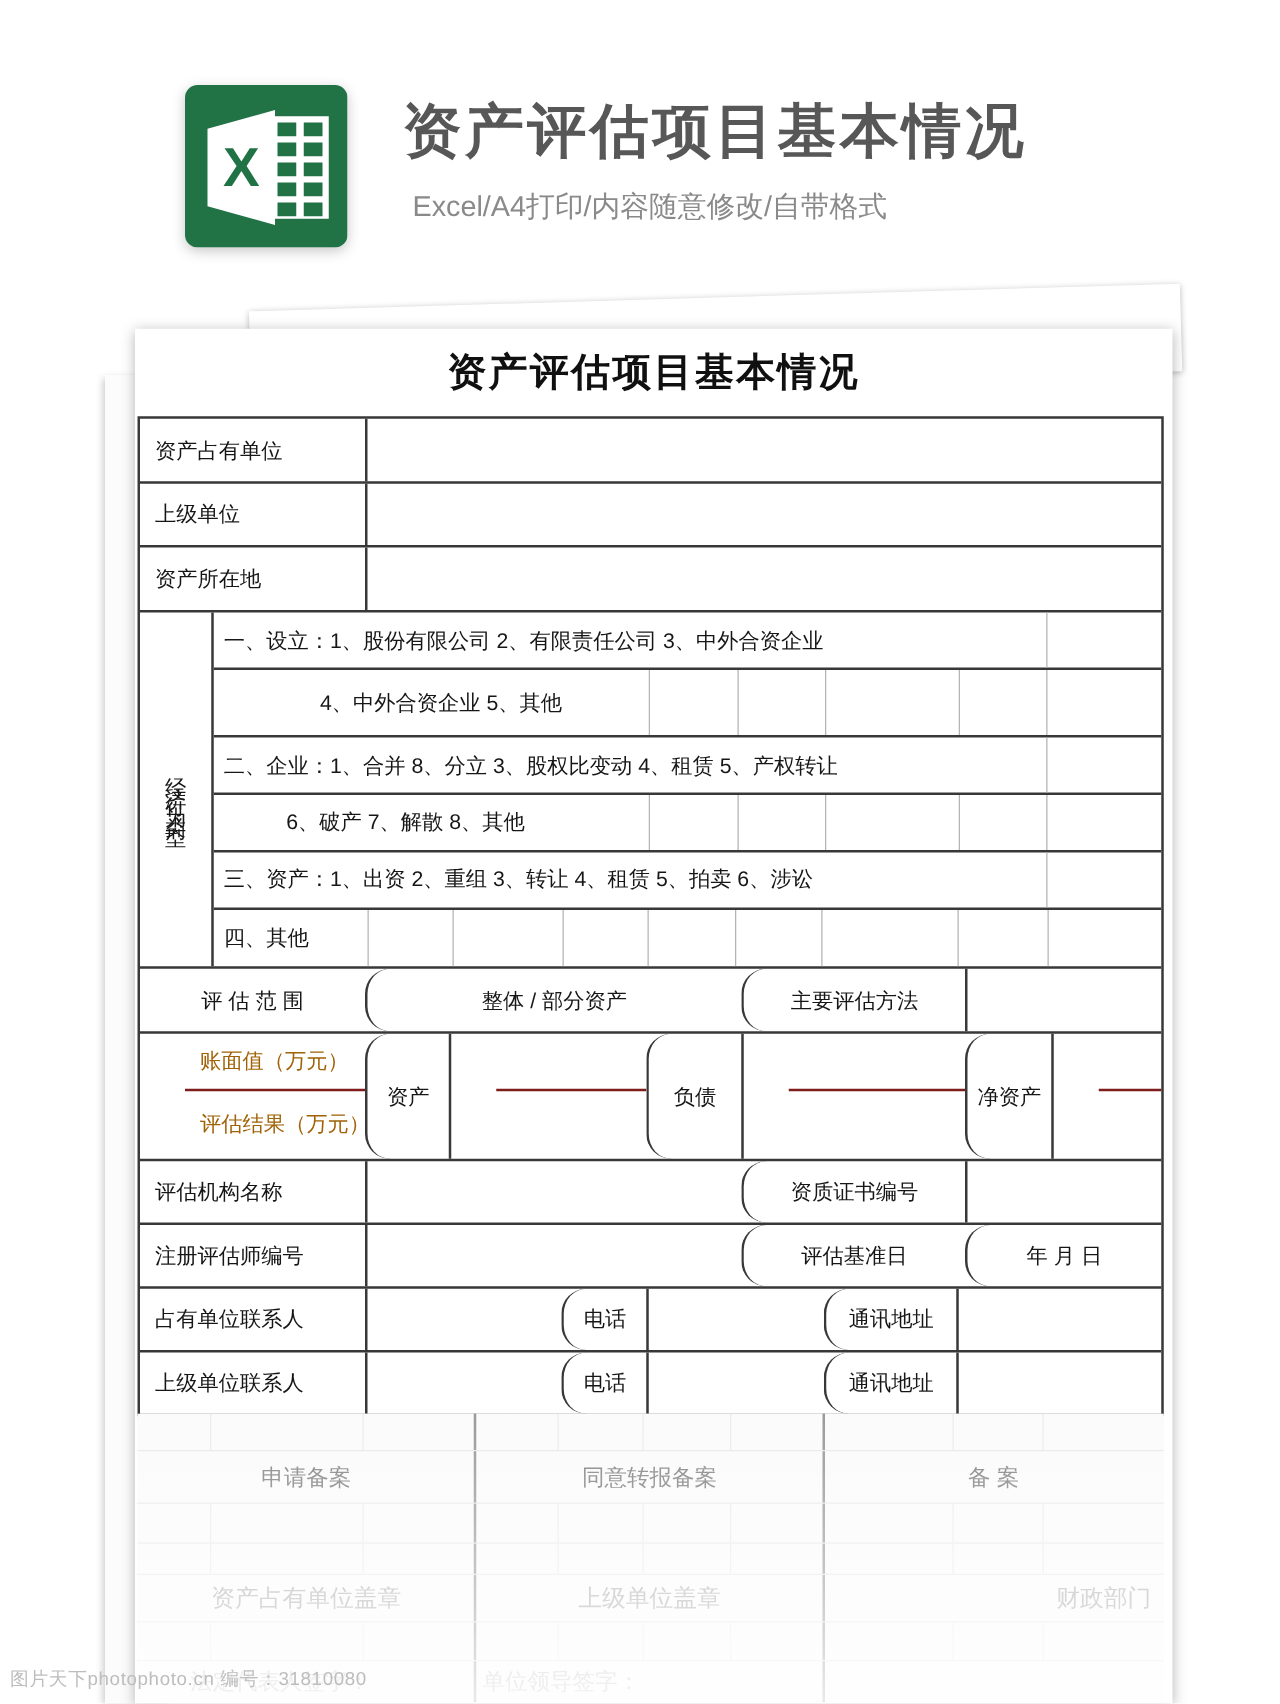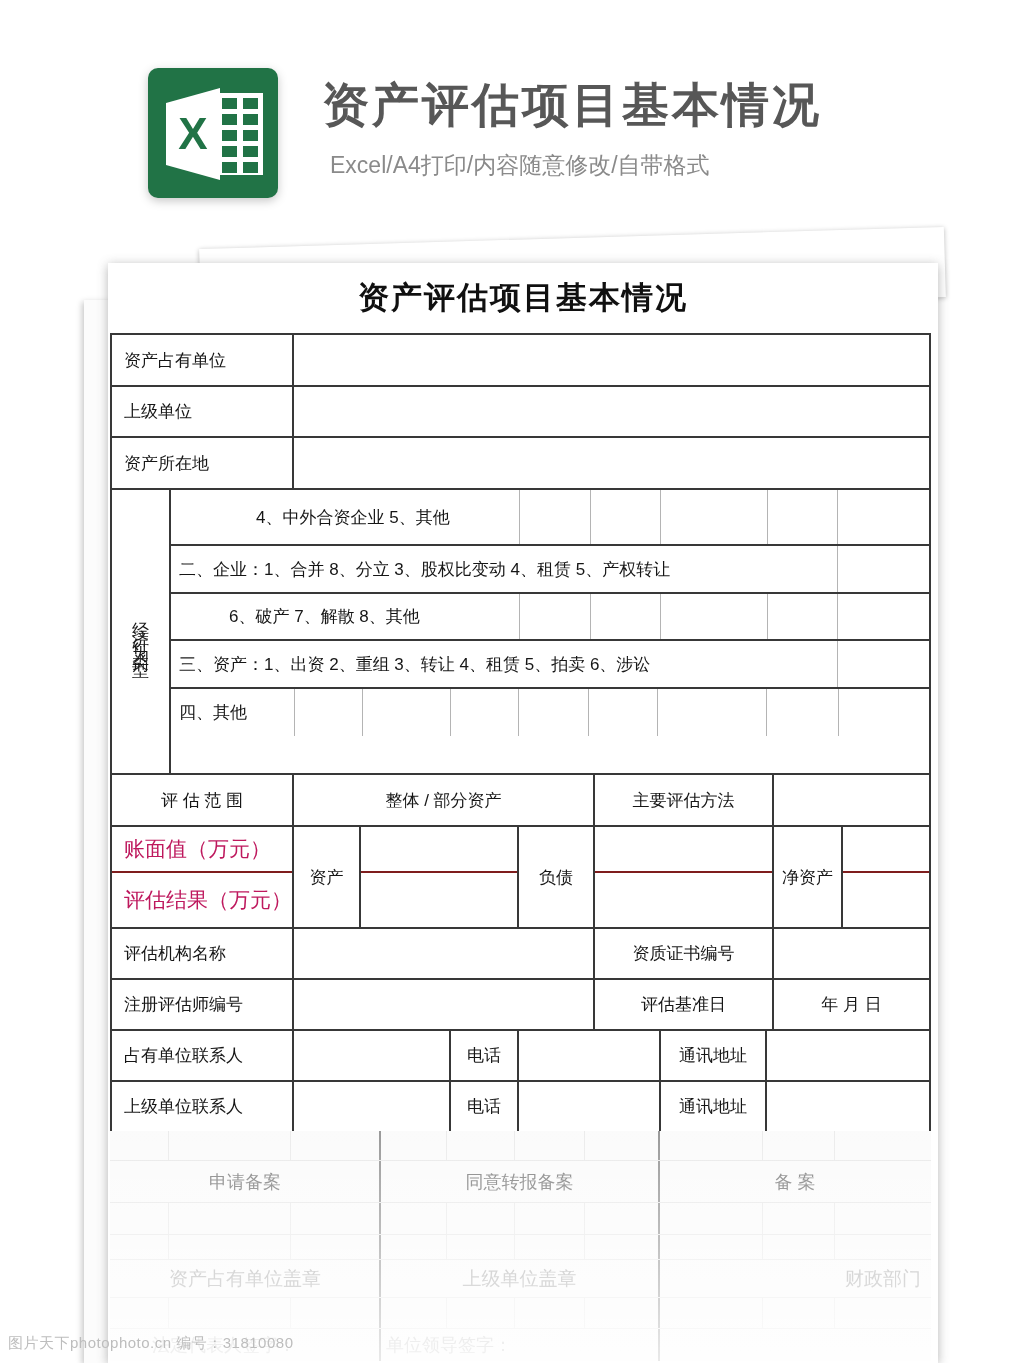--- a/index.html
+++ b/index.html
@@ -28,36 +28,36 @@
   
   .tbl{position:absolute;left:2px;top:70px;width:821px;box-sizing:border-box;
        border:2px solid #383838;background:#fff;}
   .trow{display:flex;border-bottom:2px solid #383838;box-sizing:border-box;}
   .trow.last{border-bottom:none;}
   .cell{box-sizing:border-box;display:flex;align-items:center;font-size:17px;color:#161616;
         overflow:hidden;white-space:nowrap;}
   .bl{border-left:2px solid #383838;}
   .gl{border-left:1px solid #b4b4b4;}
   .lab{padding-left:12px;}
-  .cen{justify-content:center;text-align:center;}
+  .cen{justify-content:center;text-align:center;border-radius:20px;}
   .fill{flex:1;}
 
   
   .econ{display:flex;border-bottom:2px solid #383838;box-sizing:border-box;height:285px;}
   .side{width:57px;display:flex;align-items:center;justify-content:center;box-sizing:border-box;}
   .side span{writing-mode:vertical-rl;letter-spacing:8px;font-size:17px;color:#161616;}
   .elines{flex:1;border-left:2px solid #383838;display:flex;flex-direction:column;box-sizing:border-box;}
   .erow{display:flex;border-bottom:2px solid #383838;box-sizing:border-box;}
   .erow.last{border-bottom:none;}
 
   
   .vblock{display:flex;border-bottom:2px solid #383838;box-sizing:border-box;height:102px;}
   .vcol{display:flex;flex-direction:column;box-sizing:border-box;}
-  .vcell{height:49px;display:flex;align-items:center;box-sizing:border-box;font-size:21px;
-         color:#be185d;white-space:nowrap;overflow:hidden;}
+  .vcell{height:49px;display:flex;align-items:center;box-sizing:border-box;font-size:17px;
+         color:#a16207;white-space:nowrap;overflow:hidden;margin-left:36px;}
   .vcell.vtop{border-top:2px solid #7f1d1d;height:63px;}
 
   
   .rec{position:absolute;left:2px;top:868px;width:821px;height:230px;background:#f9f9f9;}
   .rrow{position:relative;display:flex;border-bottom:1px solid #e0e0e0;box-sizing:border-box;}
   .rcell{box-sizing:border-box;display:flex;align-items:center;overflow:hidden;white-space:nowrap;}
   .rec-head{font-size:18px;color:#4f4f4f;justify-content:center;}
   .rec-stamp{font-size:19px;color:#8f8f8f;}
   .rec-sign{font-size:18px;color:#a9a9a9;}
   .dark-v{position:absolute;top:0;bottom:0;width:2px;background:#6e6e6e;}
@@ -123,20 +123,24 @@
       <div class="trow" style="height:52px">
         <div class="cell lab" style="width:180px">资产所在地</div>
         <div class="cell bl fill"></div>
       </div>
 
       <div class="econ">
         <div class="side">
           <span>经济行为类型</span>
         </div>
         <div class="elines">
+          <div class="erow" style="height:48px">
+            <div class="cell" style="width:666px;padding-left:8px">一、设立：1、股份有限公司  2、有限责任公司  3、中外合资企业</div>
+            <div class="cell gl fill"></div>
+          </div>
           <div class="erow" style="height:56px">
             <div class="cell" style="width:348px;padding-left:85px">4、中外合资企业  5、其他</div>
             <div class="cell gl" style="width:71px"></div>
             <div class="cell gl" style="width:70px"></div>
             <div class="cell gl" style="width:107px"></div>
             <div class="cell gl" style="width:70px"></div>
             <div class="cell gl fill"></div>
           </div>
           <div class="erow" style="height:48px">
             <div class="cell" style="width:666px;padding-left:8px">二、企业：1、合并  8、分立  3、股权比变动  4、租赁  5、产权转让</div>

